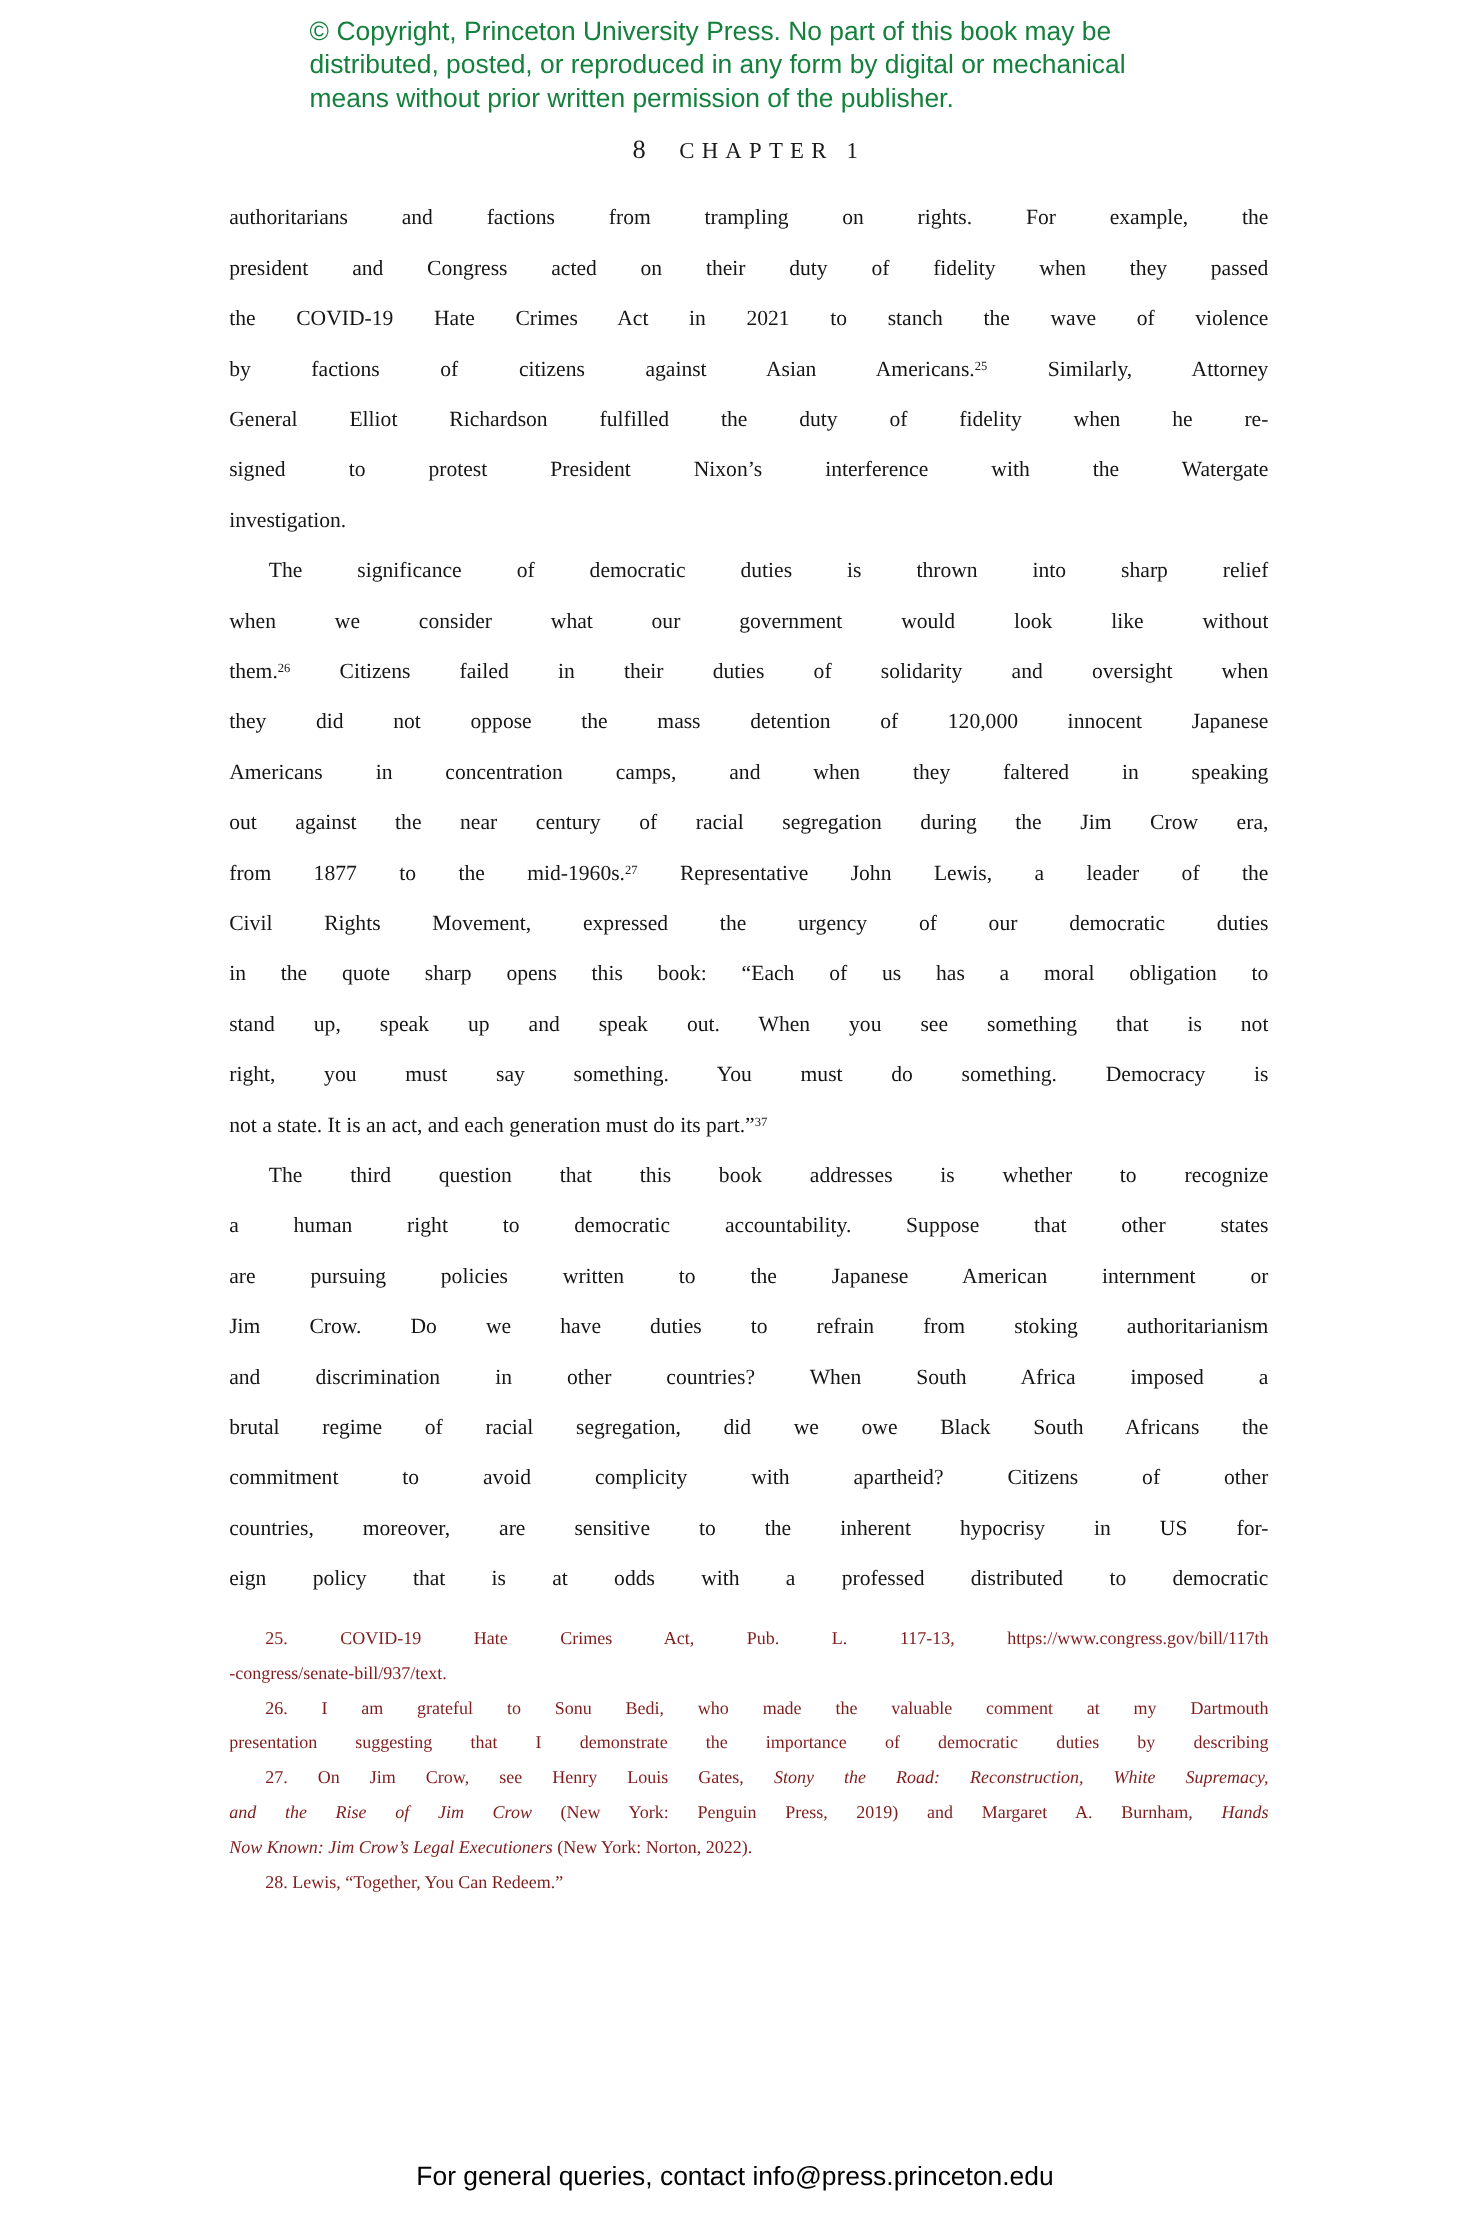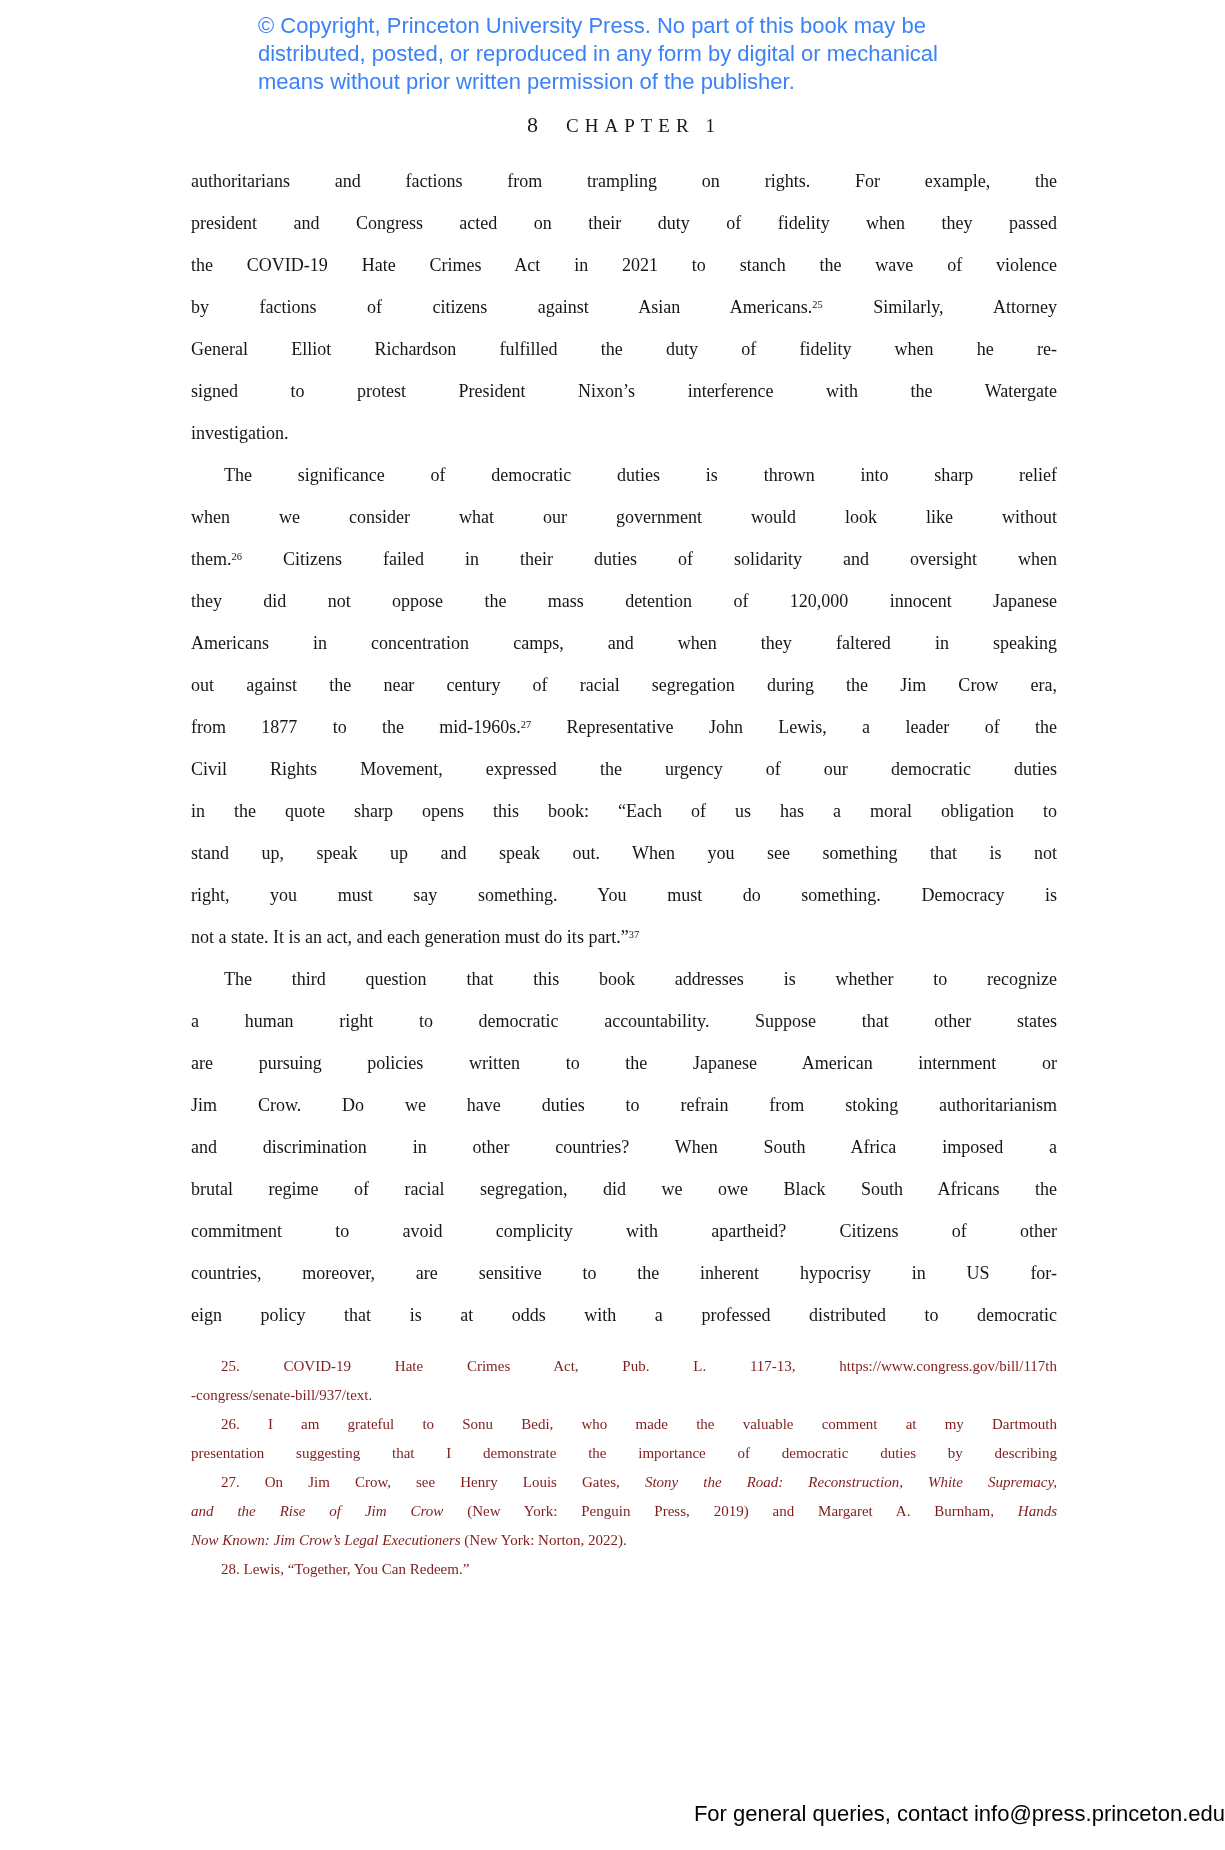--- a/index.html
+++ b/index.html
@@ -12,21 +12,21 @@
     font-family: "Liberation Serif", "DejaVu Serif", serif;
     color: #1a1a1a;
   }
   .copyright {
     position: absolute;
     left: 258px;
     top: 12px;
     font-family: "Liberation Sans", "DejaVu Sans", sans-serif;
     font-size: 22px;
     line-height: 28px;
-    color: #3b82f6;
+    color: #15803d;
   }
   .running-head {
     position: absolute;
     left: 191px;
     top: 112px;
     width: 866px;
     display: flex;
     justify-content: center;
     align-items: baseline;
     color: #1a1a1a;
@@ -78,21 +78,21 @@
     overflow: hidden;
   }
   .footnotes .fn-line.last { text-align-last: left; }
   .footnotes .fn-line.indent { text-indent: 30px; }
   .it { font-style: italic; }
   .pagefooter {
     position: absolute;
     left: 0;
     top: 1801px;
     width: 1225px;
-    text-align: right;
+    text-align: center;
     font-family: "Liberation Sans", "DejaVu Sans", sans-serif;
     font-size: 22px;
     color: #000000;
   }
 </style>
 </head>
 <body>
 
 <div class="page">
 

